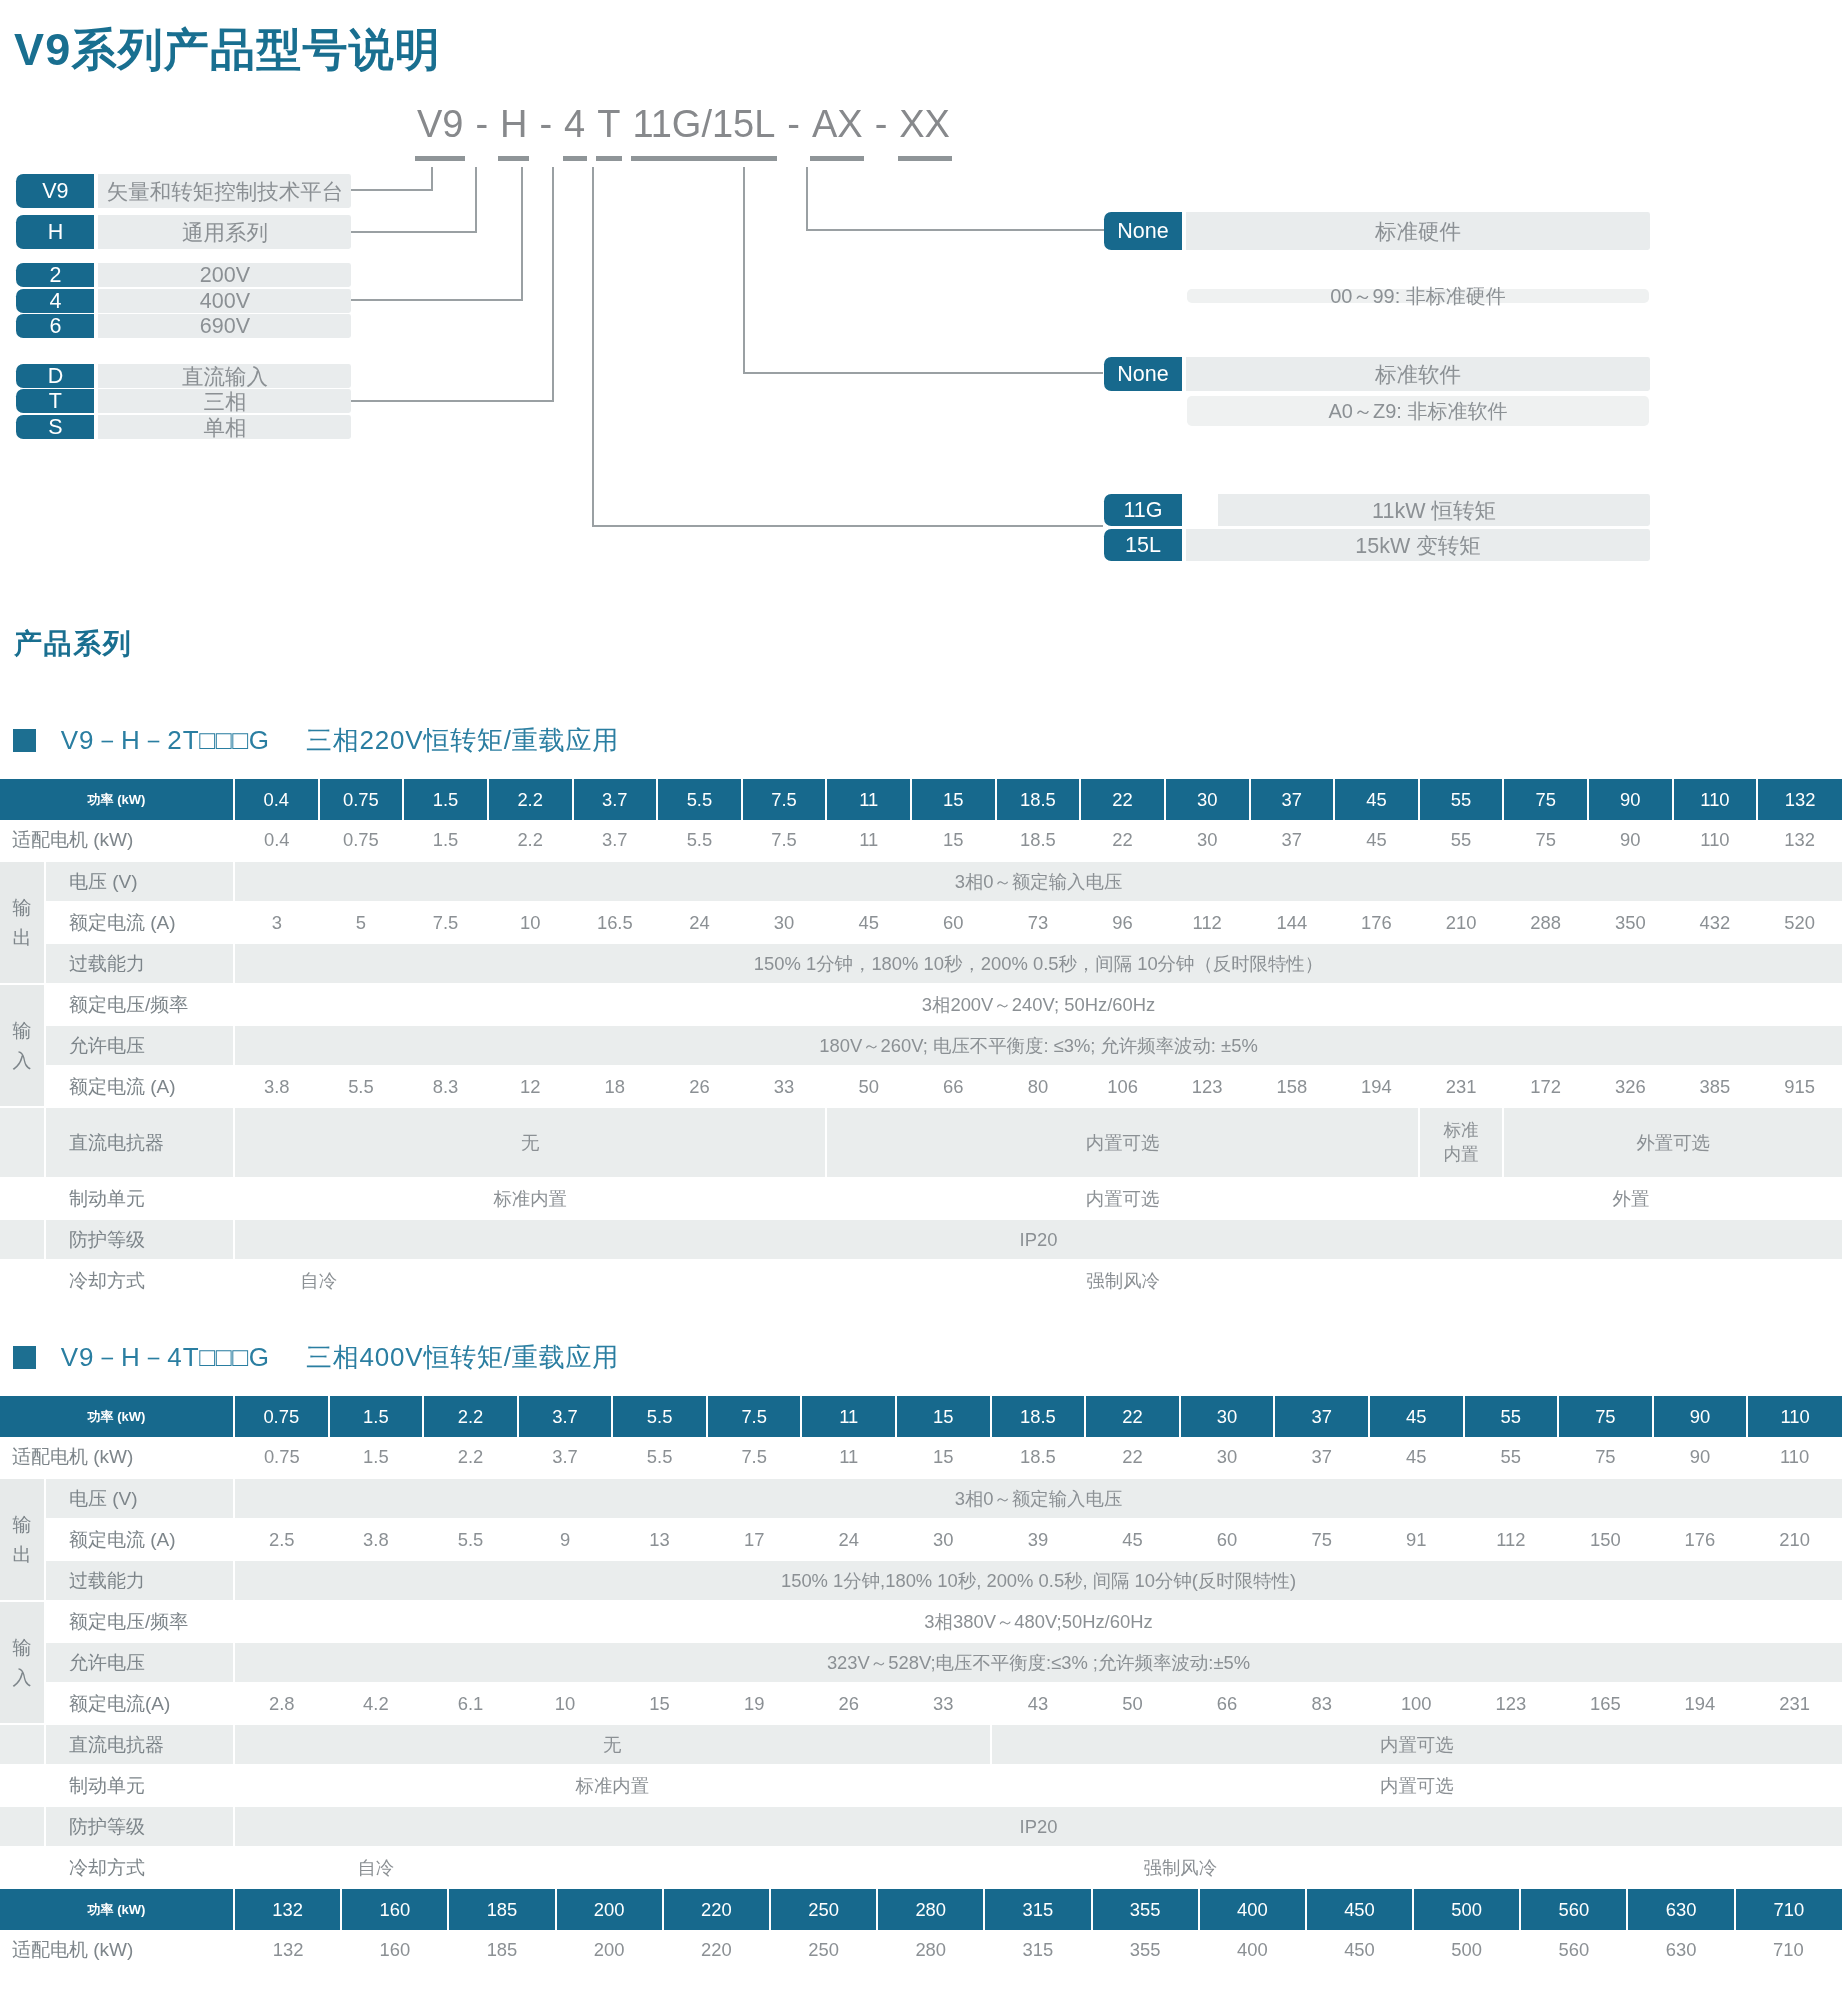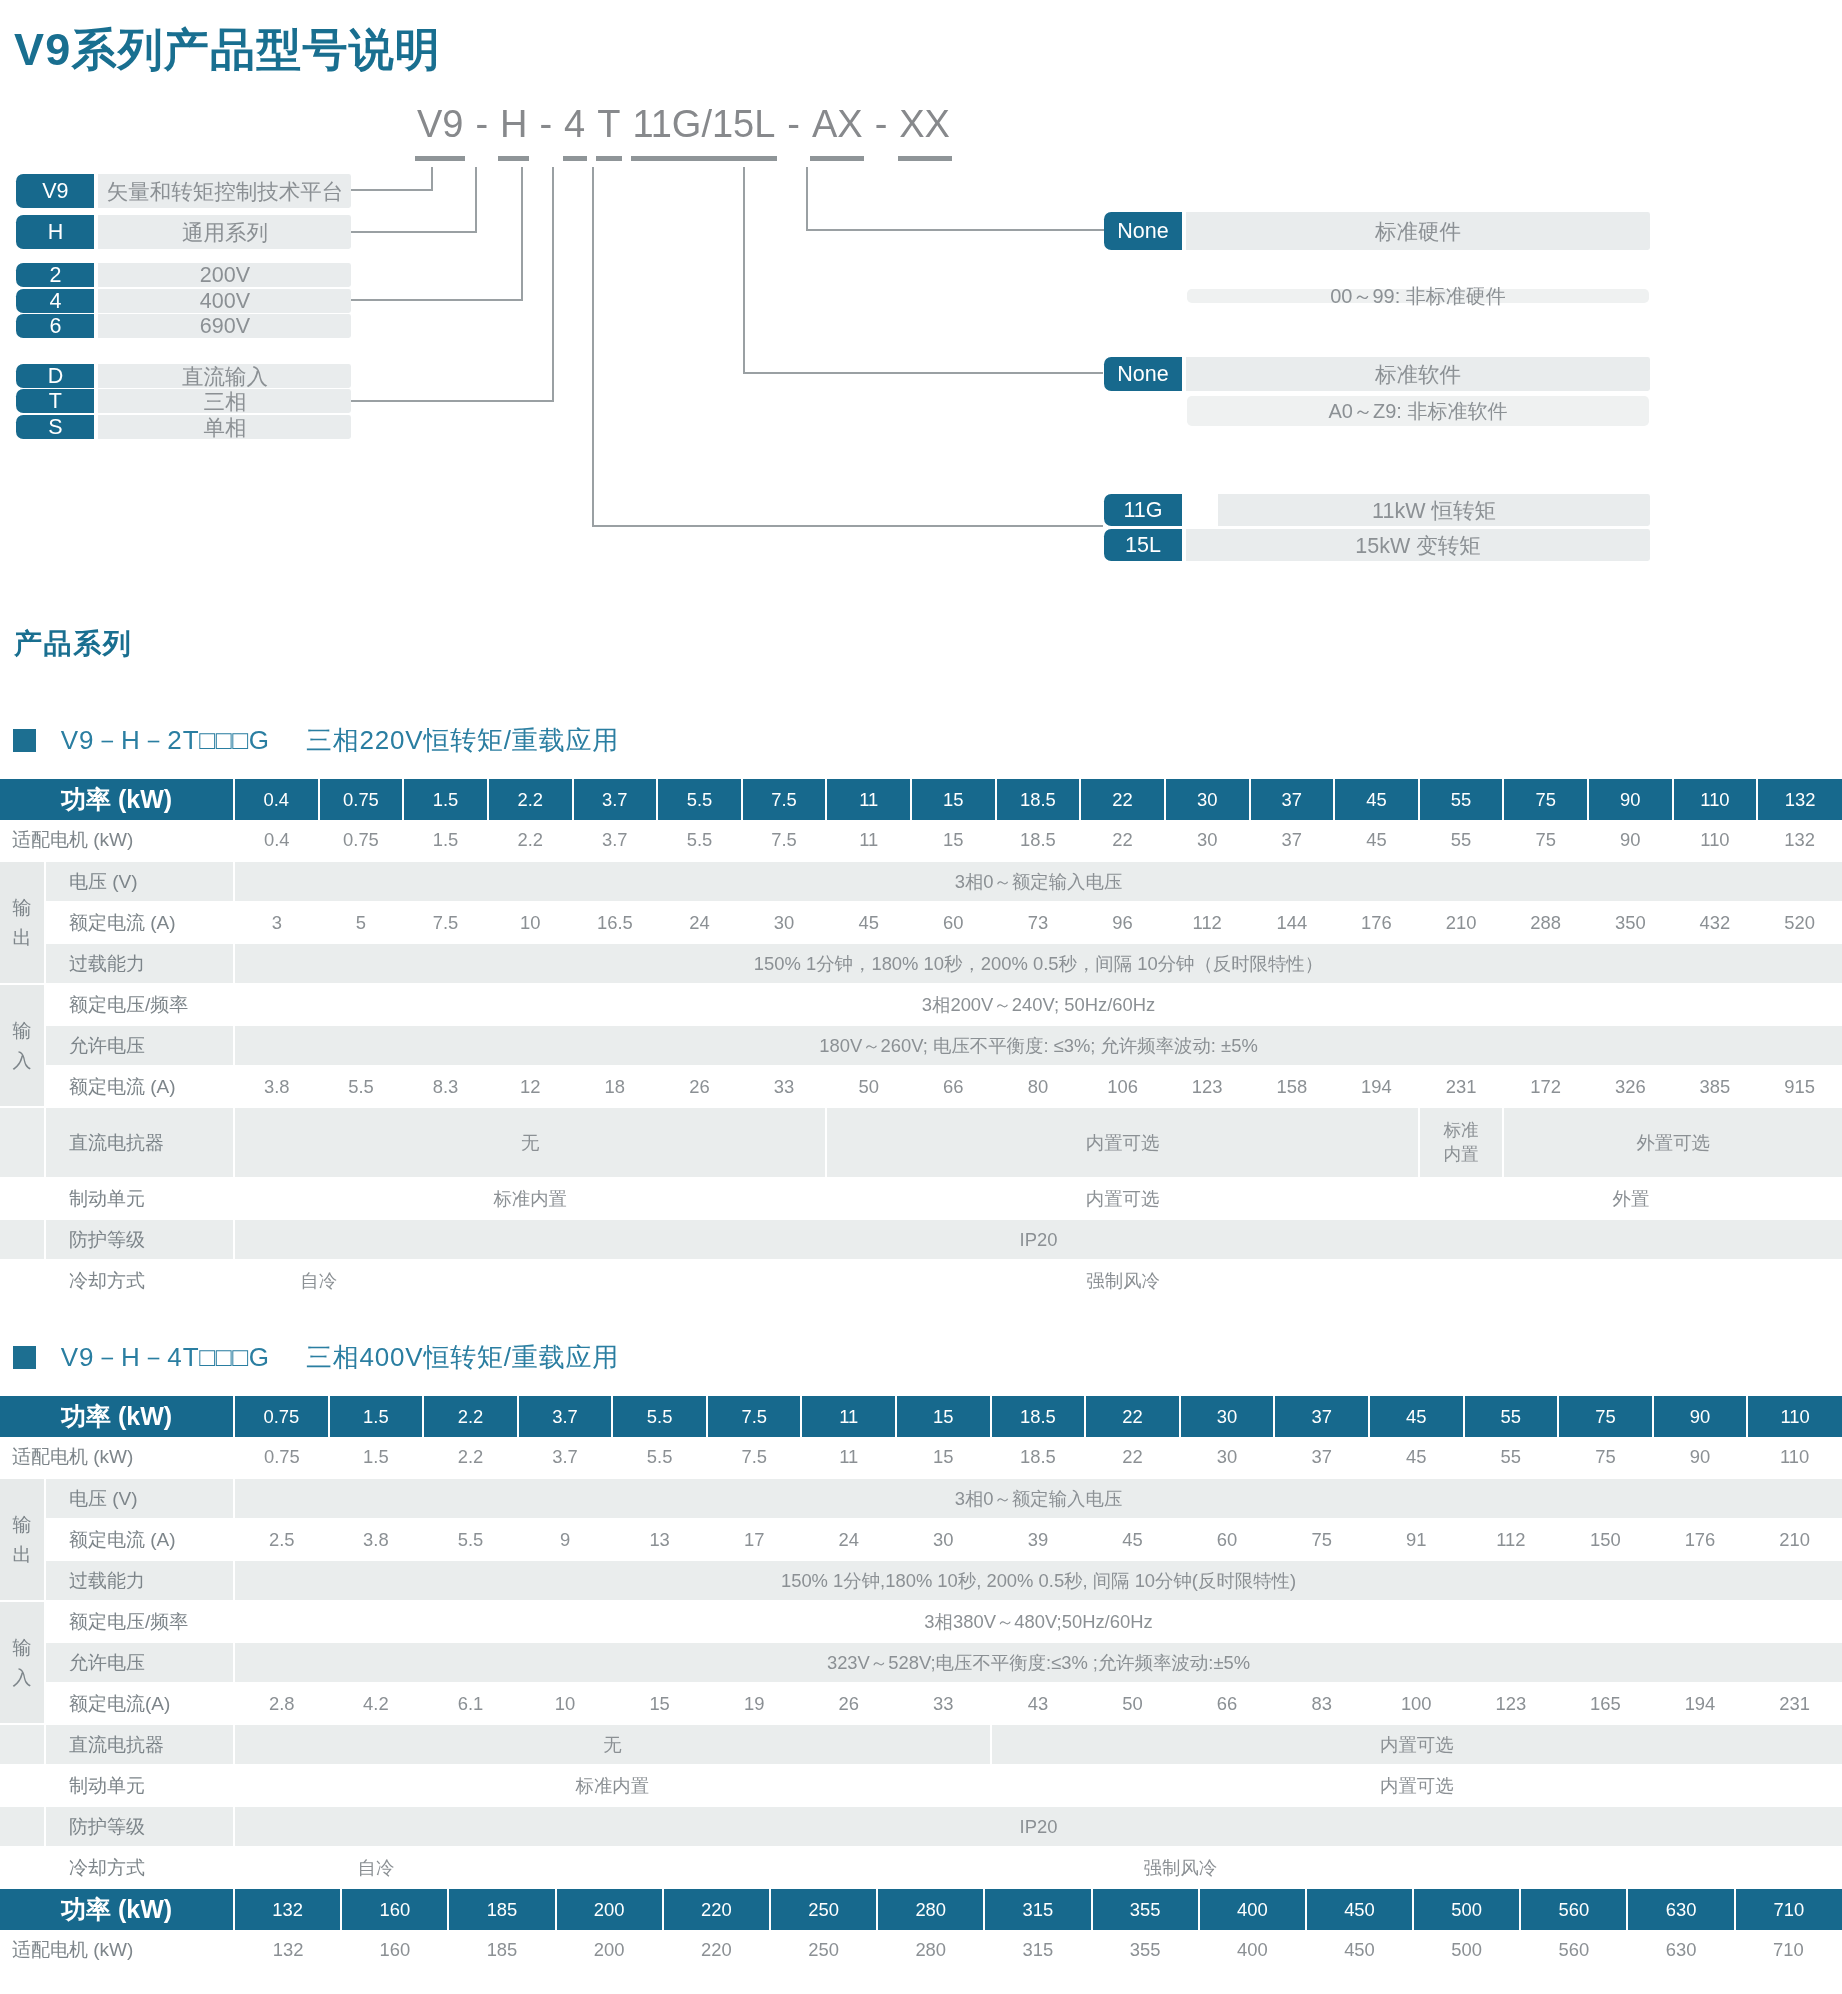--- a/index.html
+++ b/index.html
@@ -35,21 +35,21 @@
   .sectiontitle{margin:35px 0 0 14px;font-size:28px;font-weight:bold;color:var(--teal);letter-spacing:1.6px;}
   .subhead{display:flex;align-items:center;margin:60px 0 21px 12.8px;}
   .subhead .bullet{width:23px;height:23px;background:#1d6f91;flex:none;}
   .subhead .txt{margin-left:25px;font-size:26px;color:var(--sub);letter-spacing:0.8px;}
   .subhead .txt .app{margin-left:28px;}
   .subhead.second{margin-top:38px;}
 
   
   table.t-spec{width:1842px;border-collapse:collapse;table-layout:fixed;}
   .t-spec thead th{background:var(--hdr);color:#fff;font-size:18.4px;font-weight:normal;height:41px;border-left:2.4px solid #fff;}
-  .t-spec thead th.plabel{border-left:0;font-weight:bold;font-size:25px;}
+  .t-spec thead th.plabel{border-left:0;font-weight:bold;font-size:13px;}
   .t-spec td{height:41px;font-size:18.4px;color:var(--txt);text-align:center;border-bottom:2.4px solid #fff;background:#fff;}
   .t-spec tr.g td{background:var(--rowg);}
   .t-spec tr.tall td{height:71px;}
   .t-spec td.label{text-align:left;padding-left:23px;color:var(--lbl);font-size:19px;border-right:2.4px solid #fff;}
   .t-spec td.label.full{padding-left:12px;}
   .t-spec td.grp{background:var(--grp)!important;color:var(--lbl);font-size:19px;white-space:pre-line;line-height:1.55;border-right:2.4px solid #fff;}
   .t-spec td.grpempty{border-right:2.4px solid #fff;}
   .t-spec td.span.sep{border-left:2.4px solid #fff;}
   .t-spec td.wrap{white-space:pre-line;line-height:1.35;font-size:17.6px;}
 </style>

